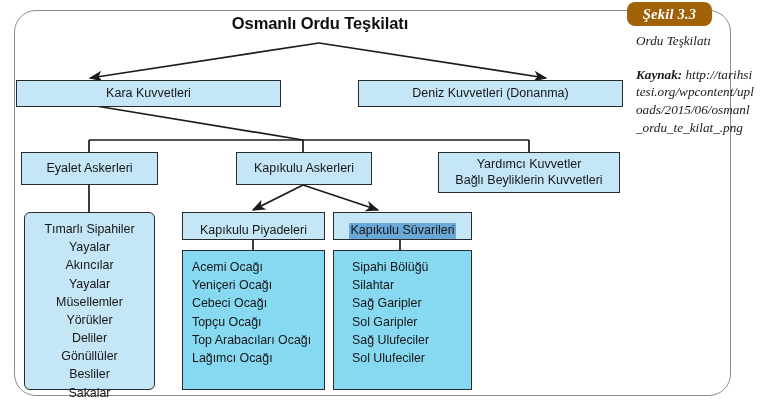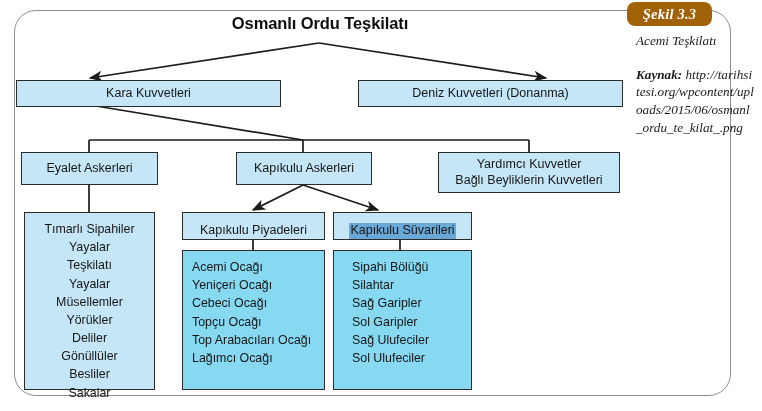--- a/index.html
+++ b/index.html
@@ -109,21 +109,21 @@
 </head>
 <body>
 
 <div id="root">
 
   <div class="frame"></div>
 
   <div class="badge">Şekil 3.3</div>
 
   <div class="caption-col">
-    <div class="caption-title">Acemi Teşkilatı</div>
+    <div class="caption-title">Ordu Teşkilatı</div>
     <div class="caption-src"><b>Kaynak:</b> <span>http://tarihsitesi.org/wpcontent/uploads/2015/06/osmanl_ordu_te_kilat_.png</span></div>
   </div>
 
   <svg class="canvas" viewBox="0 0 762 411">
     <defs>
       <marker id="ah" markerWidth="9" markerHeight="9" refX="7.2" refY="3.2" orient="auto" markerUnits="strokeWidth">
         <path d="M0,0 L8,3.2 L0,6.4 L2.2,3.2 z" fill="#1b1b1b"></path>
       </marker>
     </defs>
 
@@ -166,24 +166,24 @@
     <span>Bağlı Beyliklerin Kuvvetleri</span>
   </div>
 
   <div class="box" style="left:182px;top:212px;width:143px;height:28px;align-items:flex-end;">
     <span>Kapıkulu Piyadeleri</span>
   </div>
   <div class="box" style="left:333px;top:212px;width:139px;height:28px;align-items:flex-end;">
     <span class="sel">Kapıkulu Süvarileri</span>
   </div>
 
-  <div class="box listbox" style="left:24px;top:212px;width:131px;height:178px;">
+  <div class="box listbox" style="left:24px;top:212px;width:131px;height:178px;border-radius:6px;">
     <div class="row">Tımarlı Sipahiler</div>
     <div class="row">Yayalar</div>
-    <div class="row">Teşkilatı</div>
+    <div class="row">Akıncılar</div>
     <div class="row">Yayalar</div>
     <div class="row">Müsellemler</div>
     <div class="row">Yörükler</div>
     <div class="row">Deliler</div>
     <div class="row">Gönüllüler</div>
     <div class="row">Besliler</div>
     <div class="row">Sakalar</div>
   </div>
 
   <div class="box listbox left-align dark" style="left:182px;top:250px;width:143px;height:140px;">

